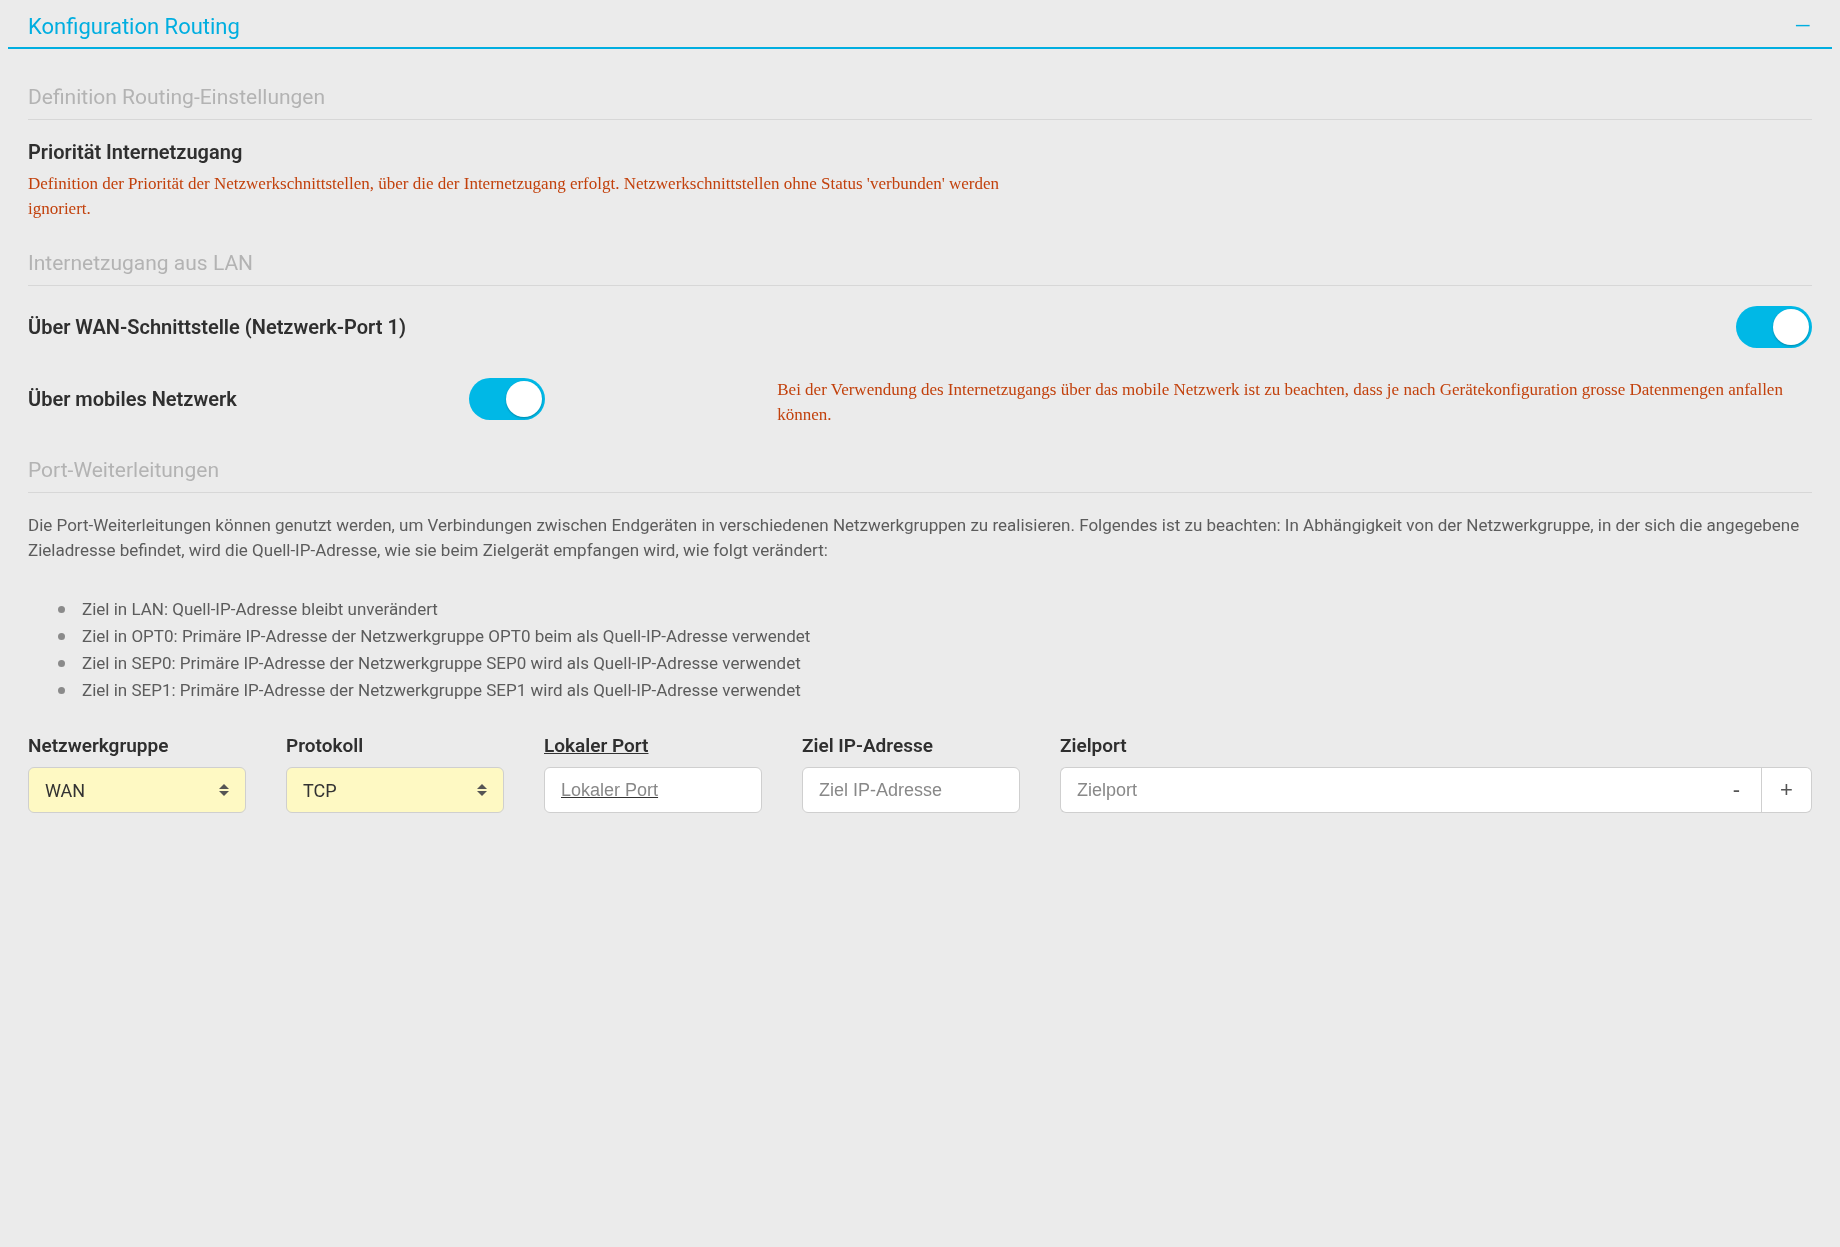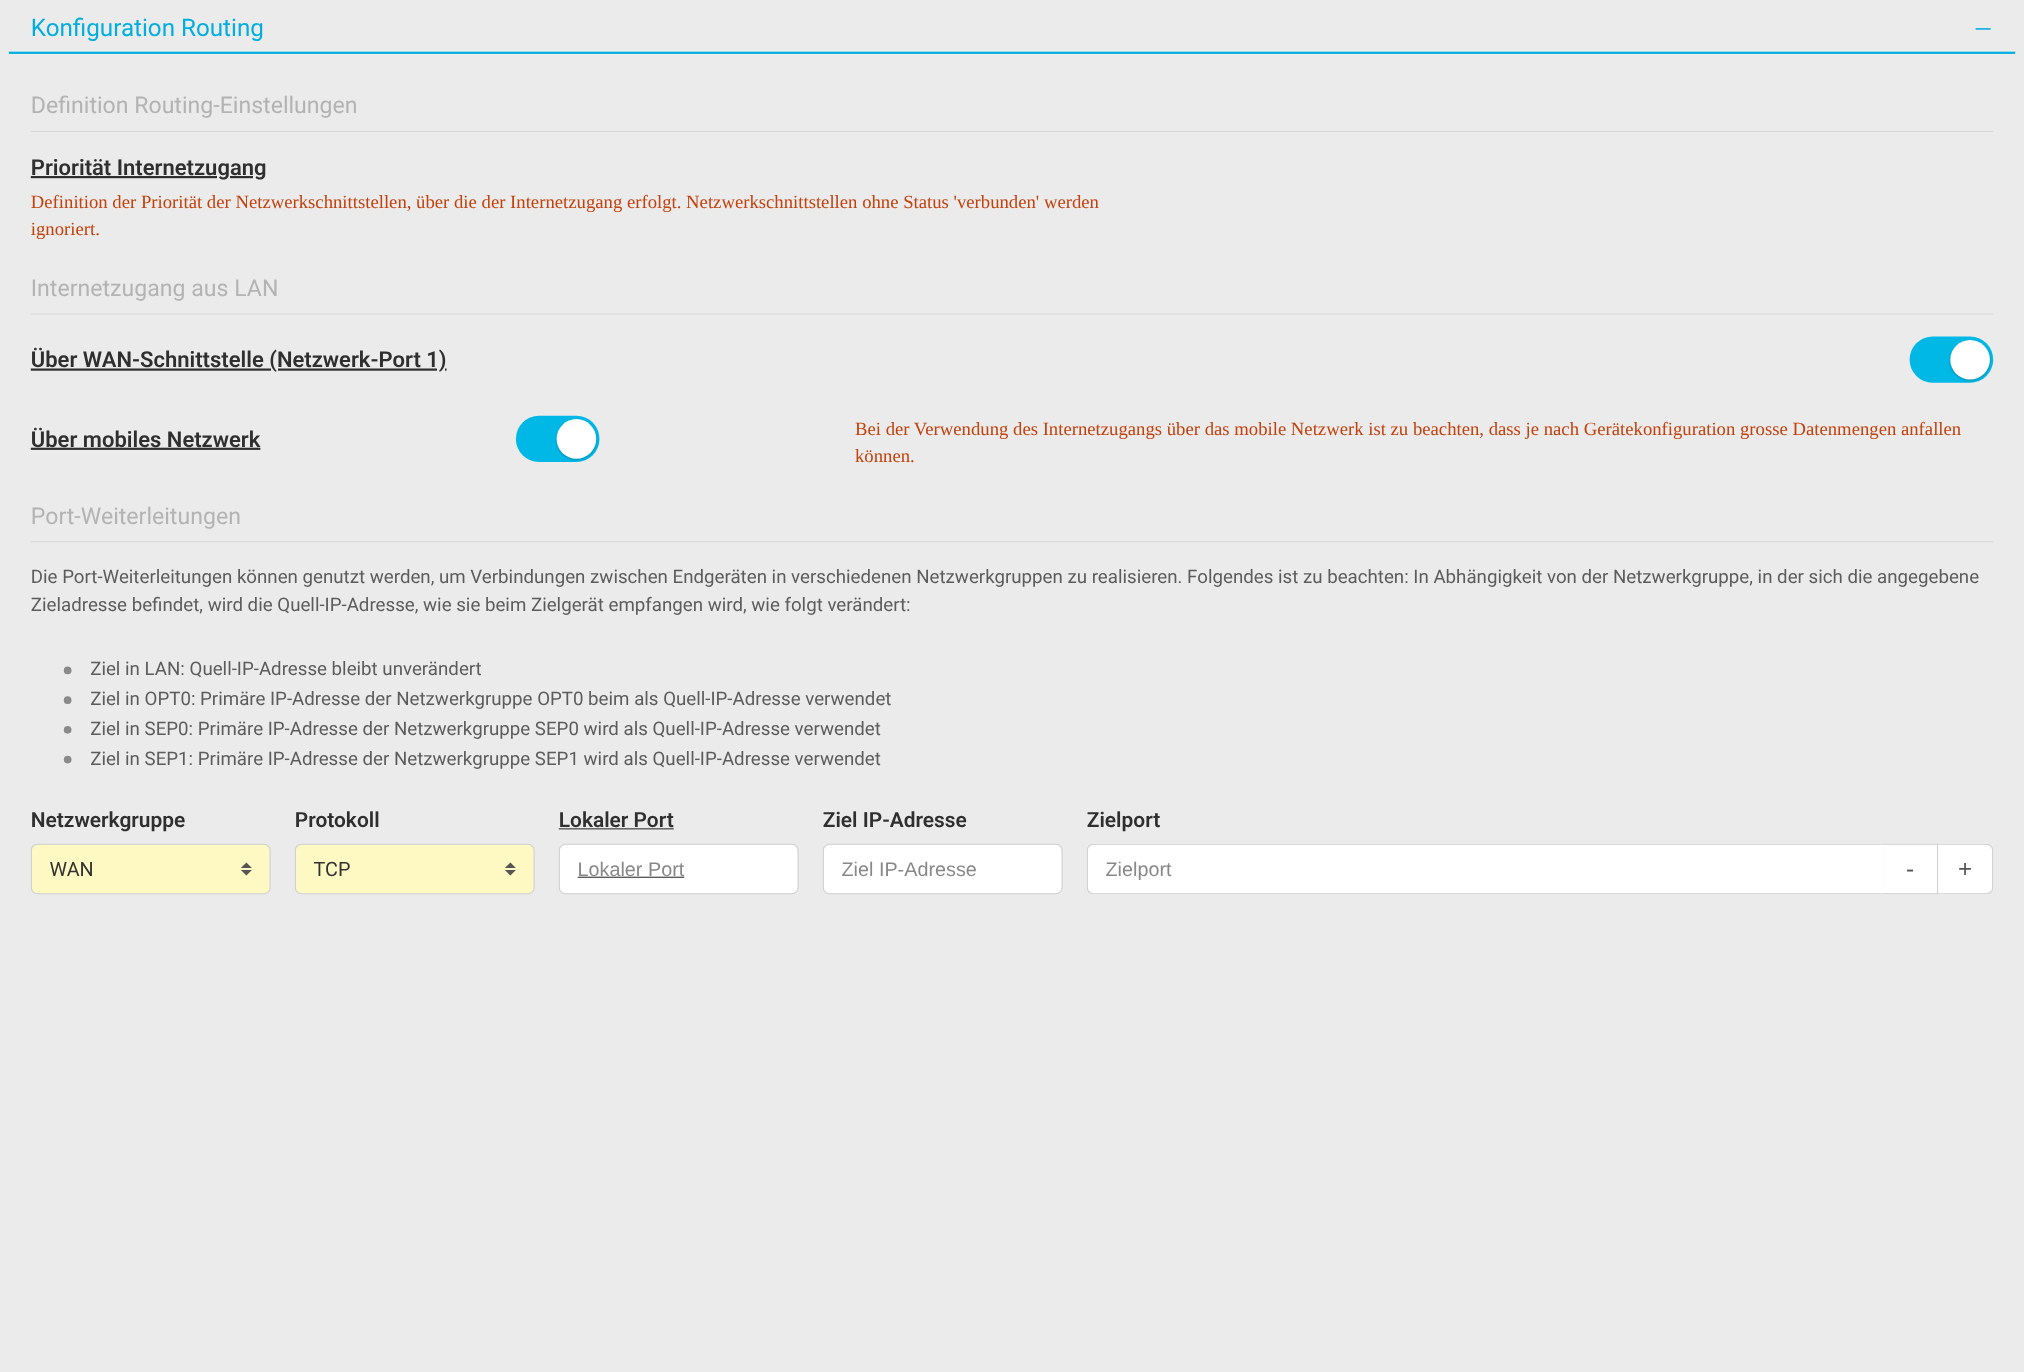--- a/index.html
+++ b/index.html
@@ -58,21 +58,20 @@
     flex: 0 0 40%;
     display: flex;
     justify-content: flex-end;
     align-items: center;
   }
   .setting-label {
     font-weight: 600;
     color: #2f2f2f;
     font-size: 20px;
     margin-bottom: 8px;
-    text-decoration: underline;
   }
   .setting-desc {
     color: #c2410c;
     font-size: 17px;
     line-height: 1.45;
     font-family: Liberation Serif, serif;
   }
   .select-box {
     width: 100%;
     background: #fff;
@@ -163,21 +162,21 @@
     position: absolute;
     left: -18px;
     top: 10px;
     width: 7px;
     height: 7px;
     background: #8a8a8a;
     border-radius: 50%;
   }
   .pf-form-row {
     display: flex;
-    gap: 22px;
+    gap: 40px;
     align-items: flex-end;
   }
   .pf-col { display: flex; flex-direction: column; }
   .pf-col-ng { flex: 0 0 218px; }
   .pf-col-proto { flex: 0 0 218px; }
   .pf-col-lport { flex: 0 0 218px; text-decoration: underline; }
   .pf-col-ip { flex: 0 0 218px; }
   .pf-col-tport { flex: 1; }
   .pf-field-label {
     font-weight: 600;

